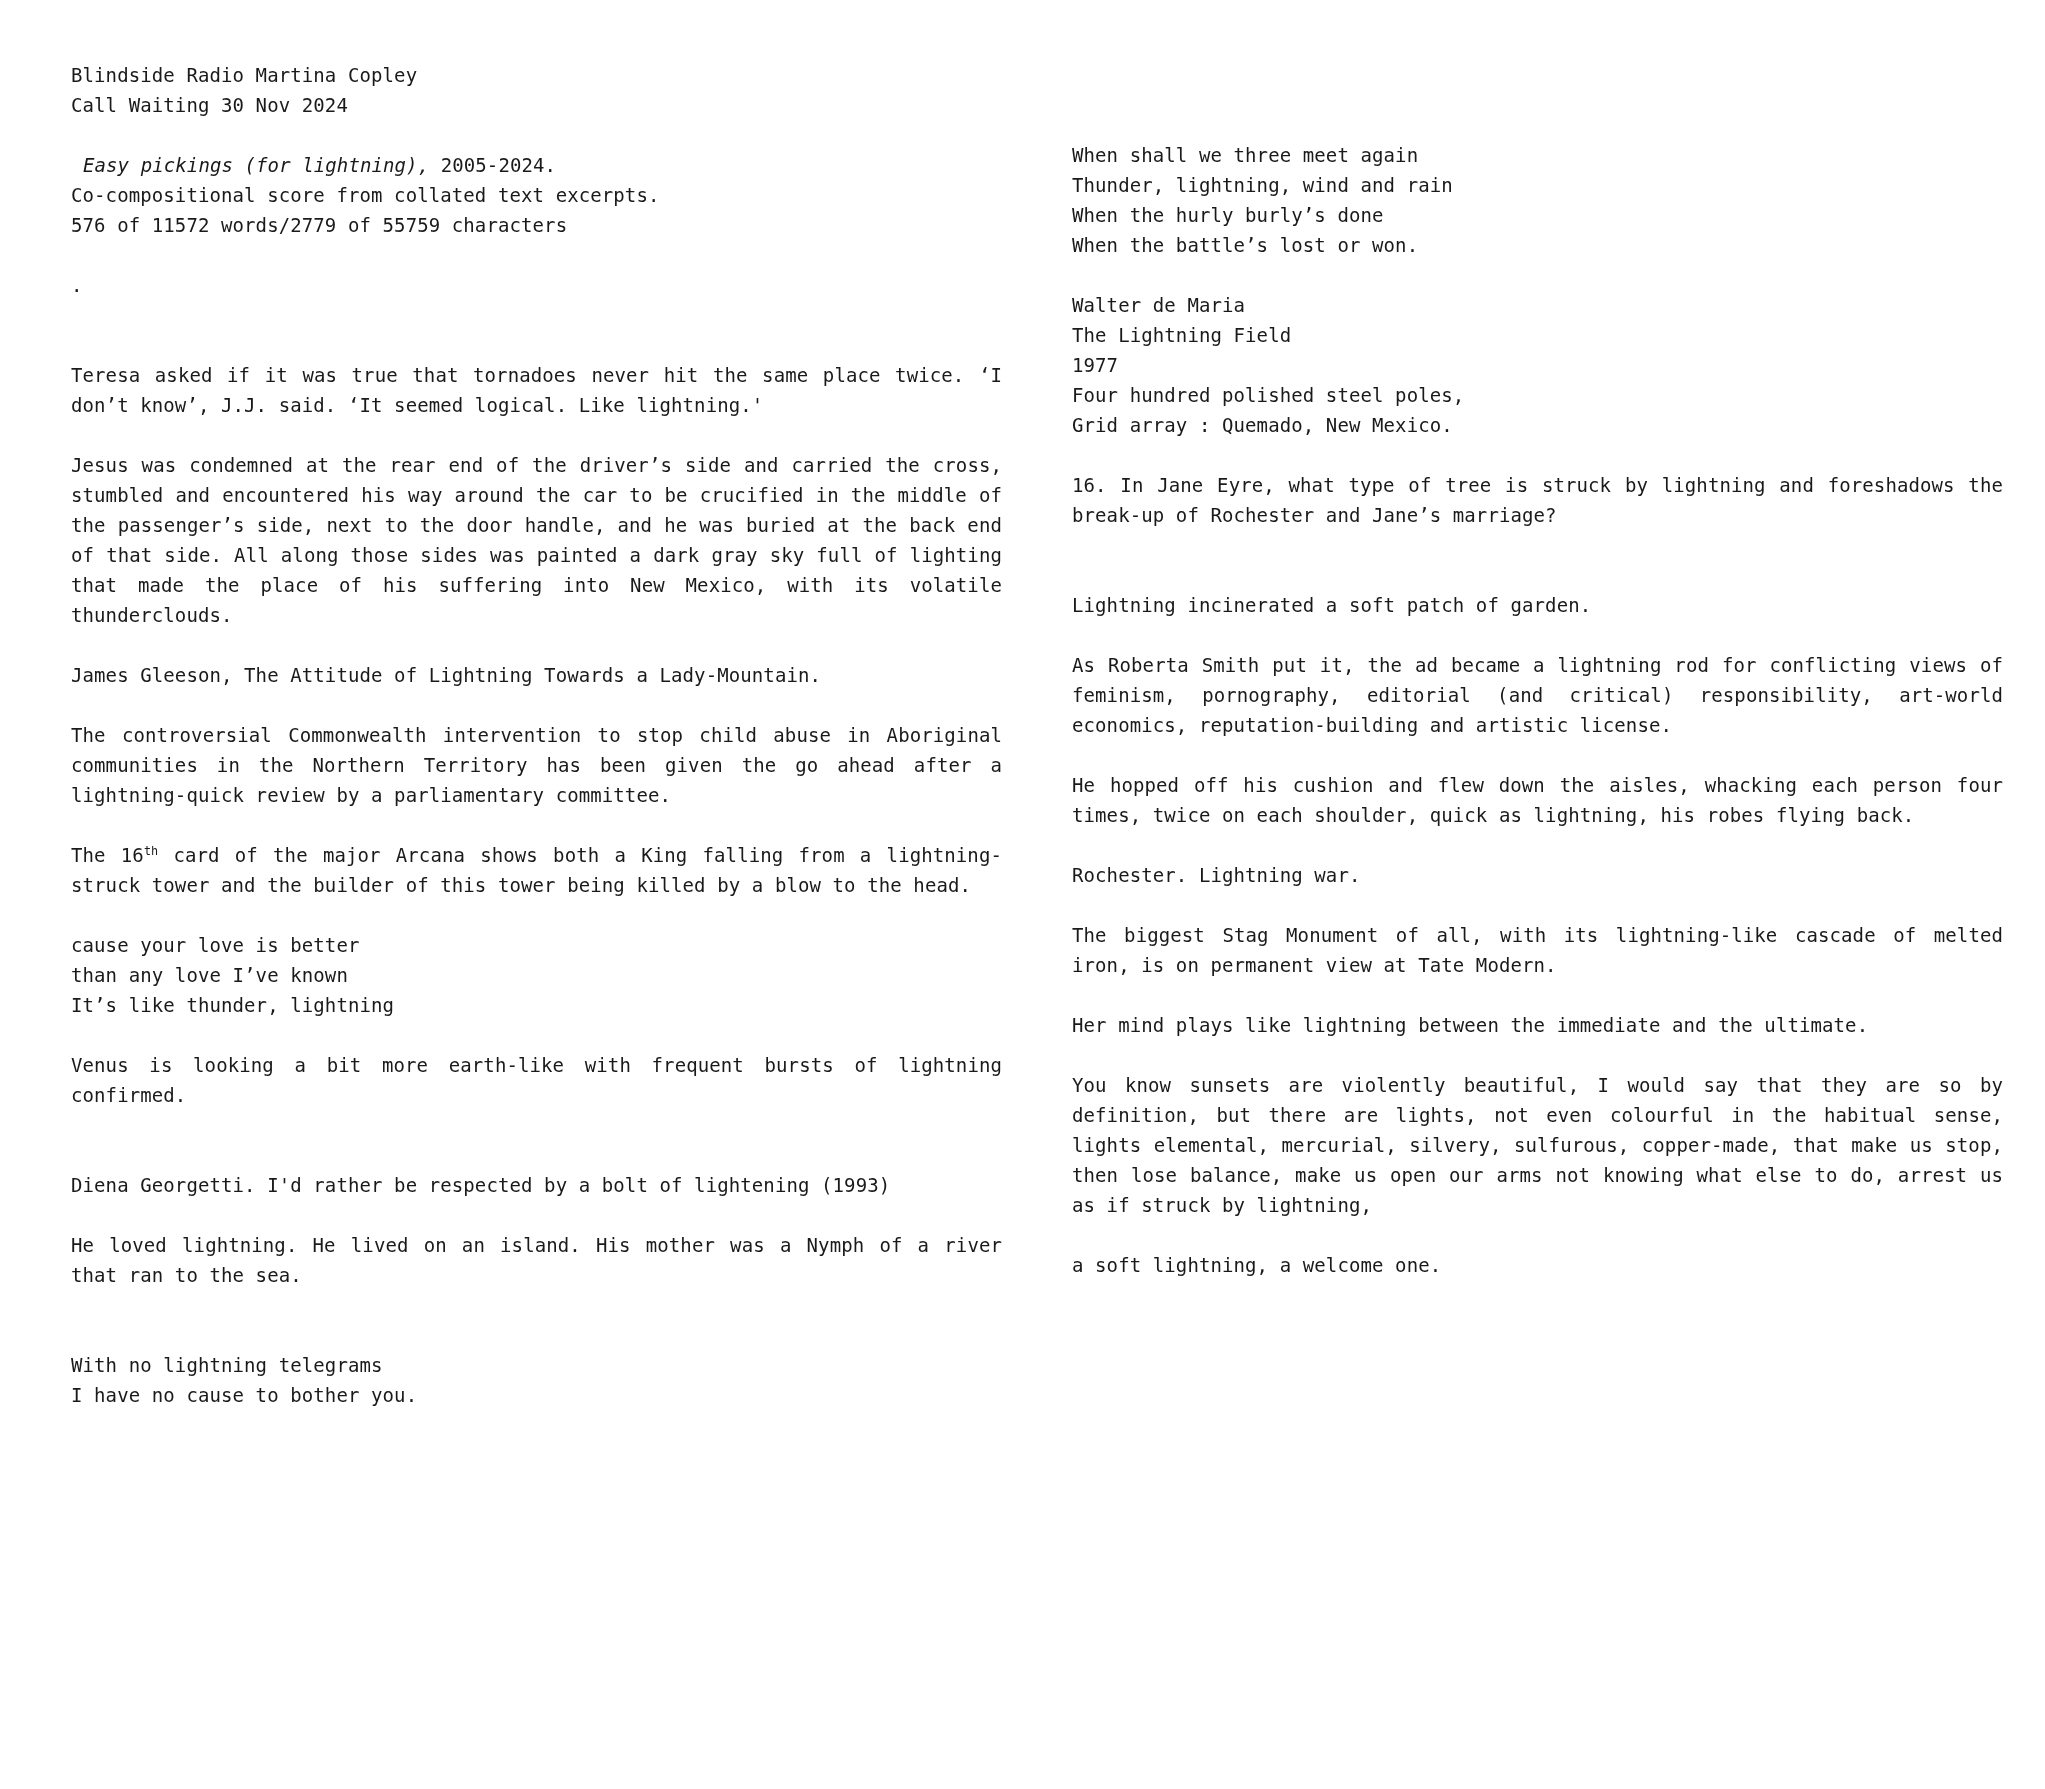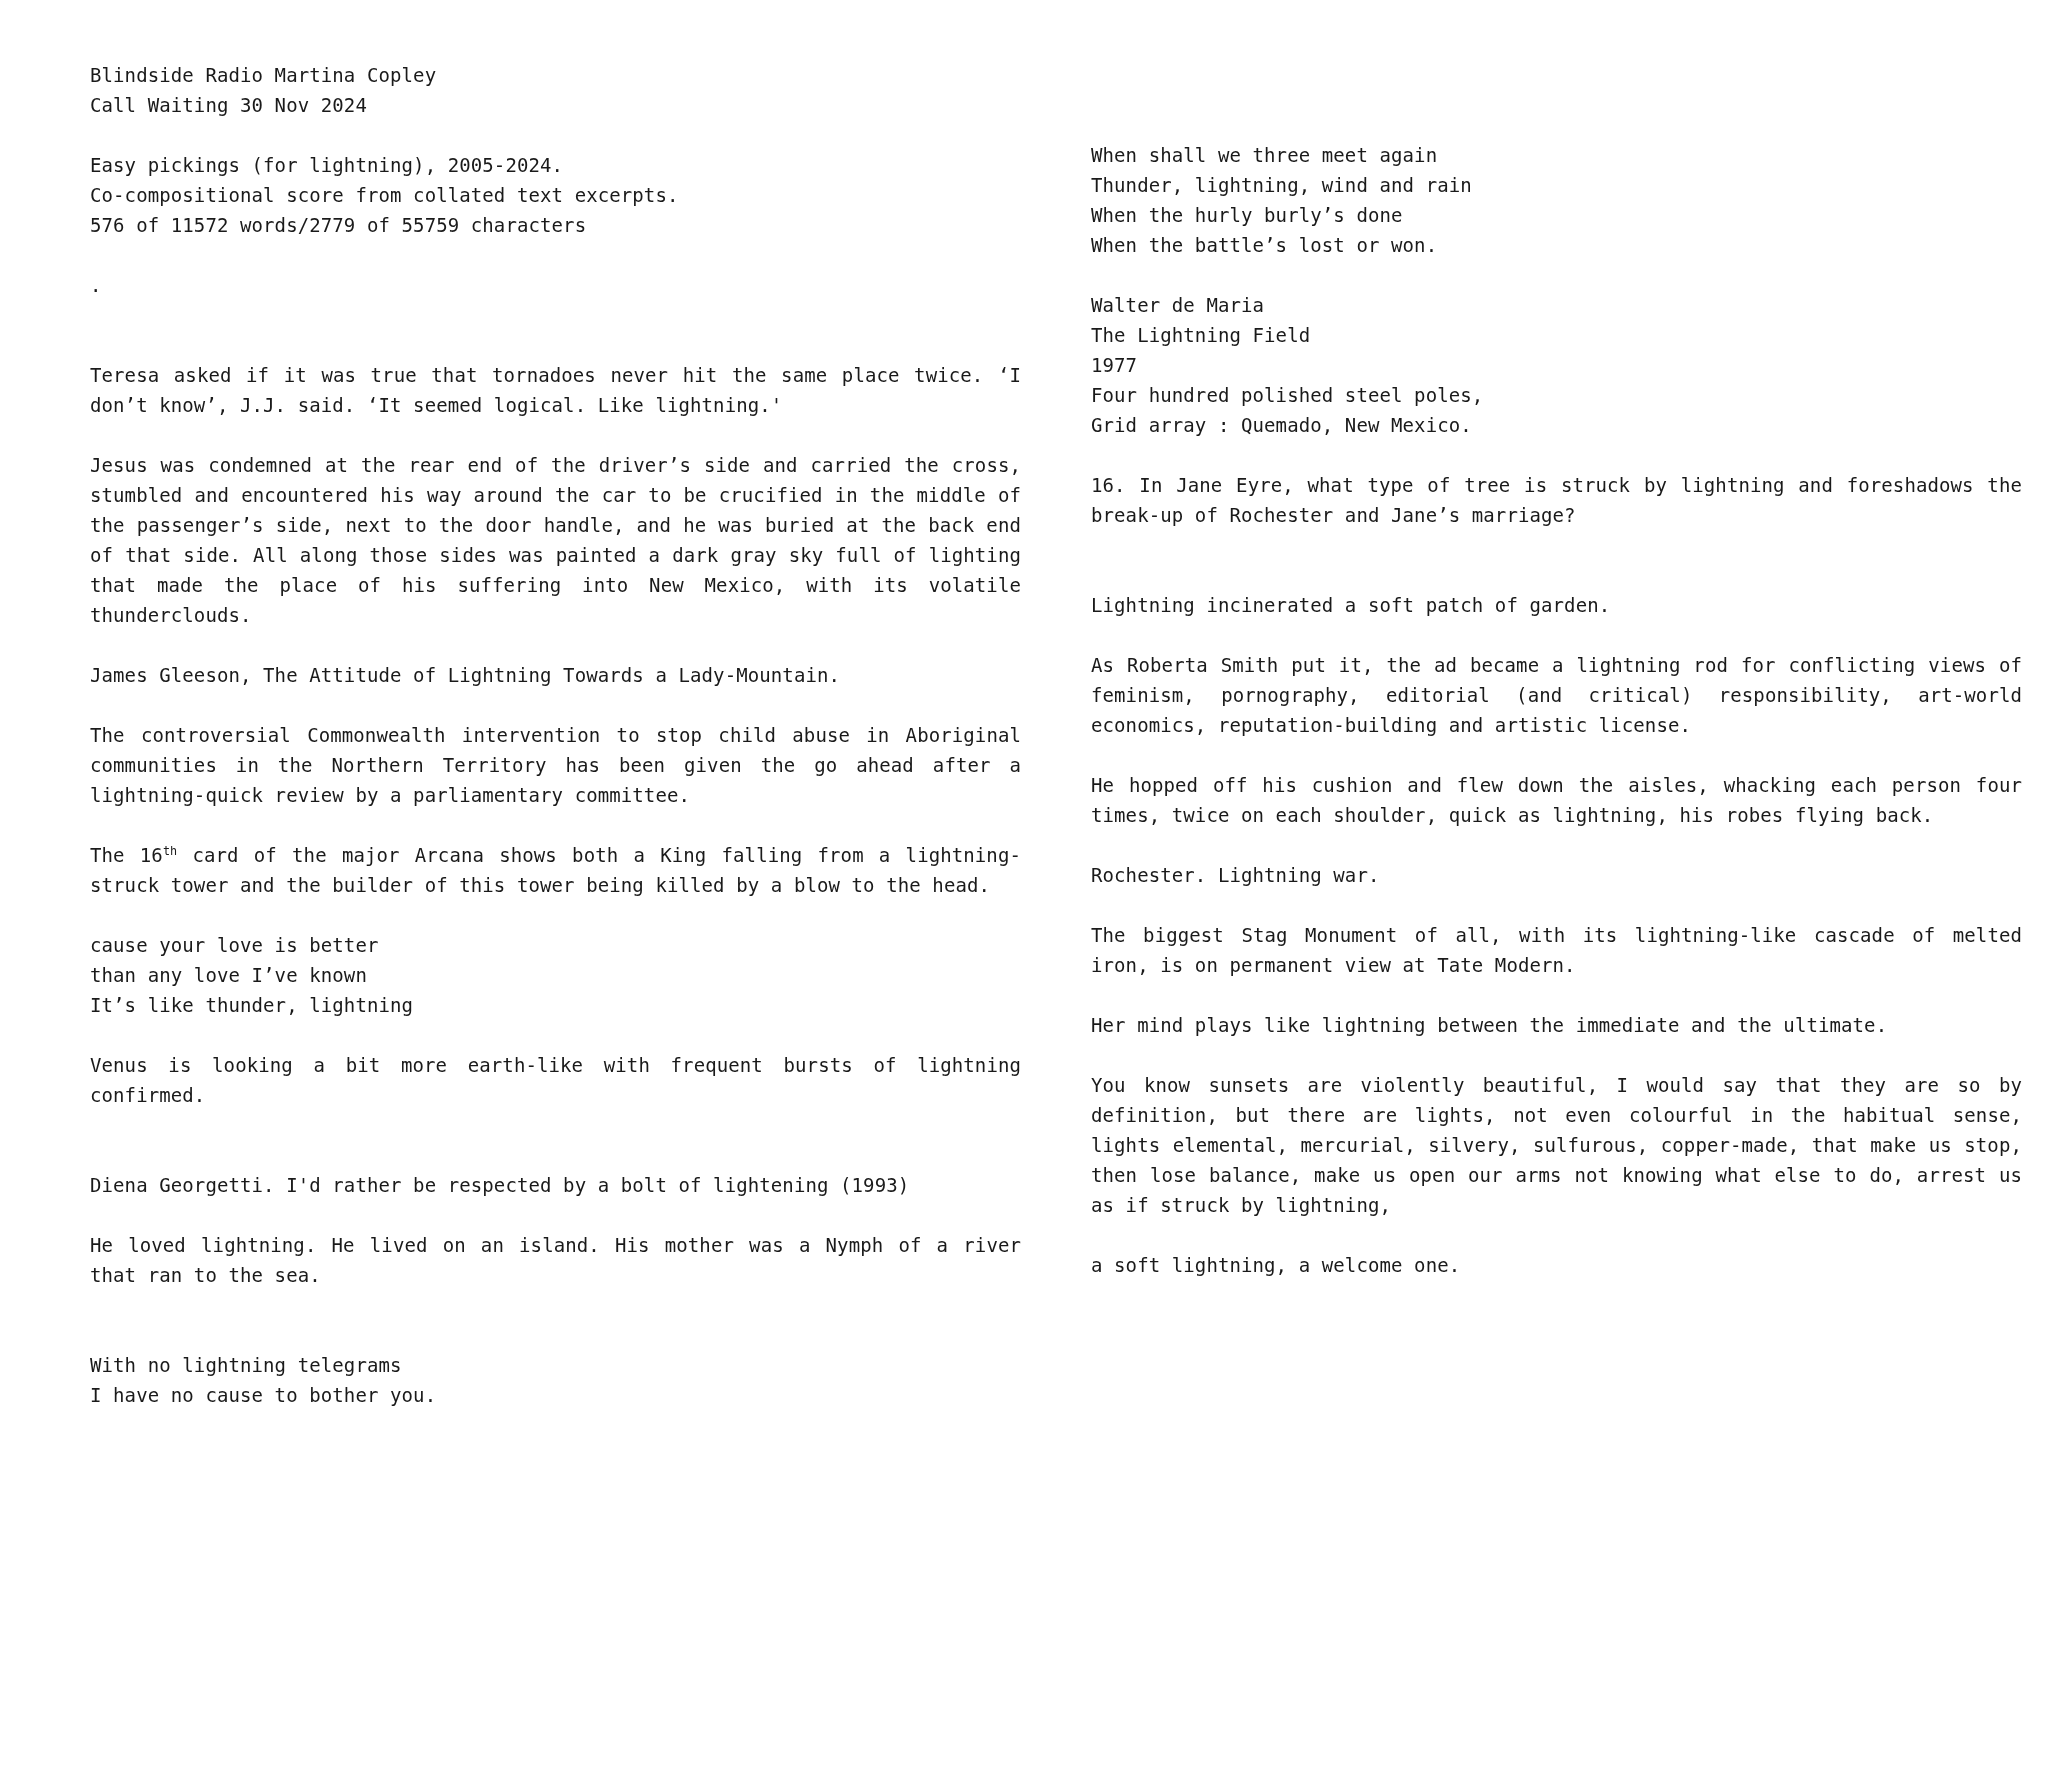--- a/index.html
+++ b/index.html
@@ -11,21 +11,21 @@
     width: 2046px;
     height: 1790px;
     font-family: "DejaVu Sans Mono", monospace;
     color: #1a1a1a;
     -webkit-font-smoothing: antialiased;
   }
   .page {
     box-sizing: border-box;
     width: 2046px;
     height: 1790px;
-    padding: 60px 70px 0 90px;
+    padding: 60px 70px 0 71px;
     display: flex;
     flex-direction: row;
     align-items: flex-start;
     gap: 70px;
   }
   .col {
     width: 931px;
     flex: 0 0 931px;
   }
   .col.right {
@@ -40,20 +40,22 @@
     font-family: "DejaVu Sans Mono", monospace;
   }
   .gap {
     height: 30px;
   }
   .just {
     text-align: justify;
     text-align-last: left;
   }
   .ital {
+    font-style: italic;
+    margin-left: 12px;
   }
   sup {
     font-size: 0.62em;
     vertical-align: super;
     line-height: 0;
   }
   .head-block {
     margin-bottom: 0;
   }
 </style>

